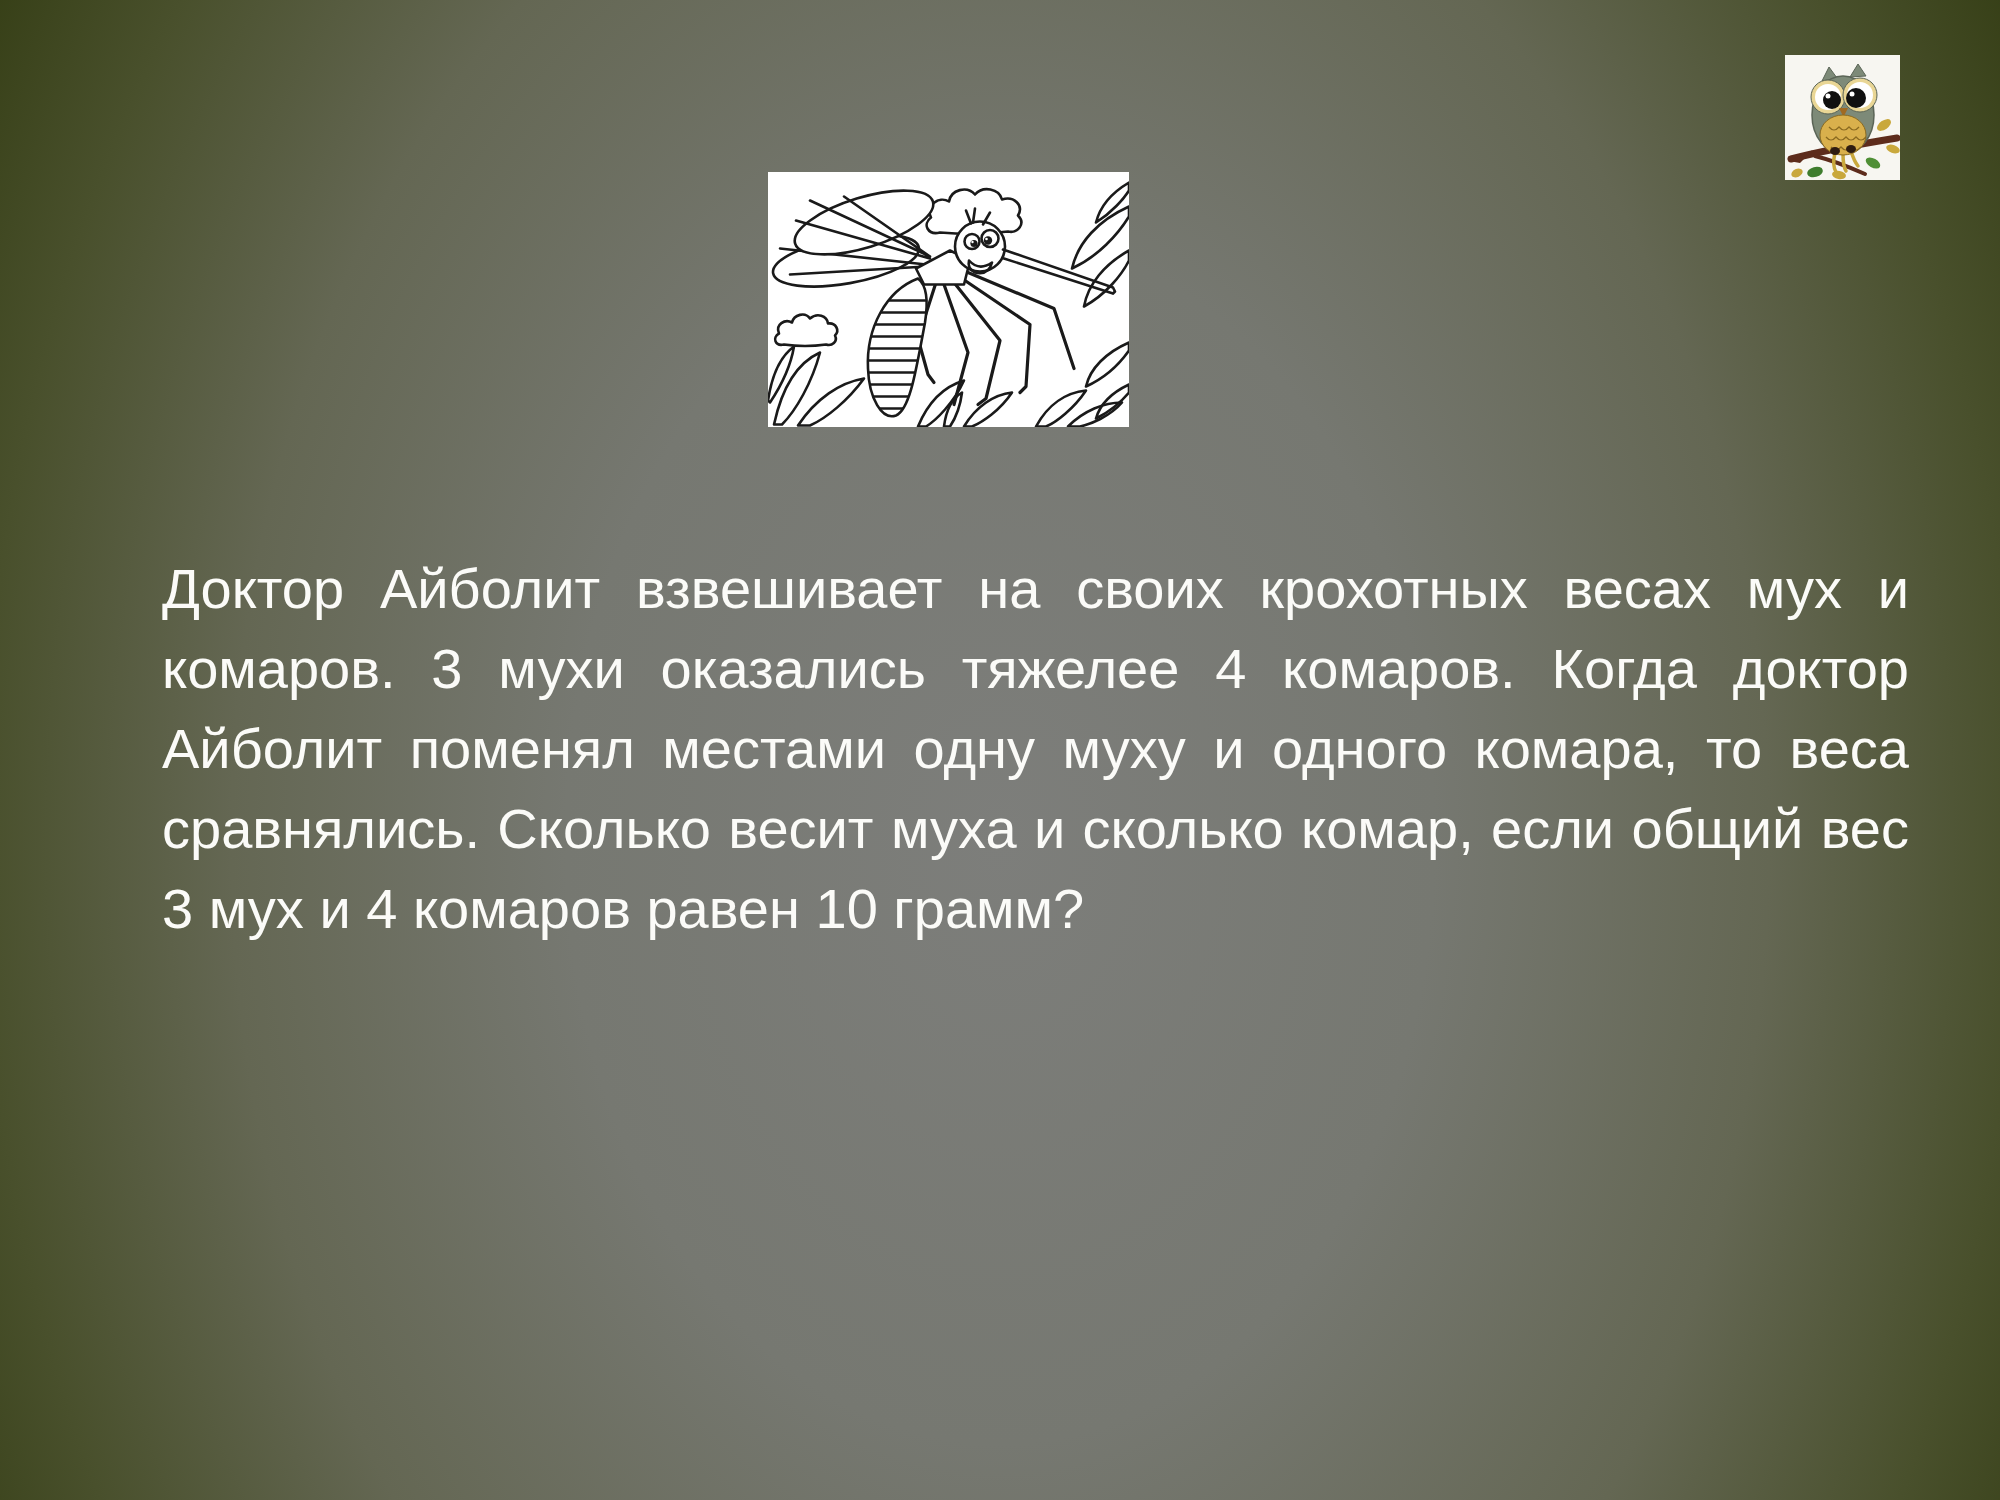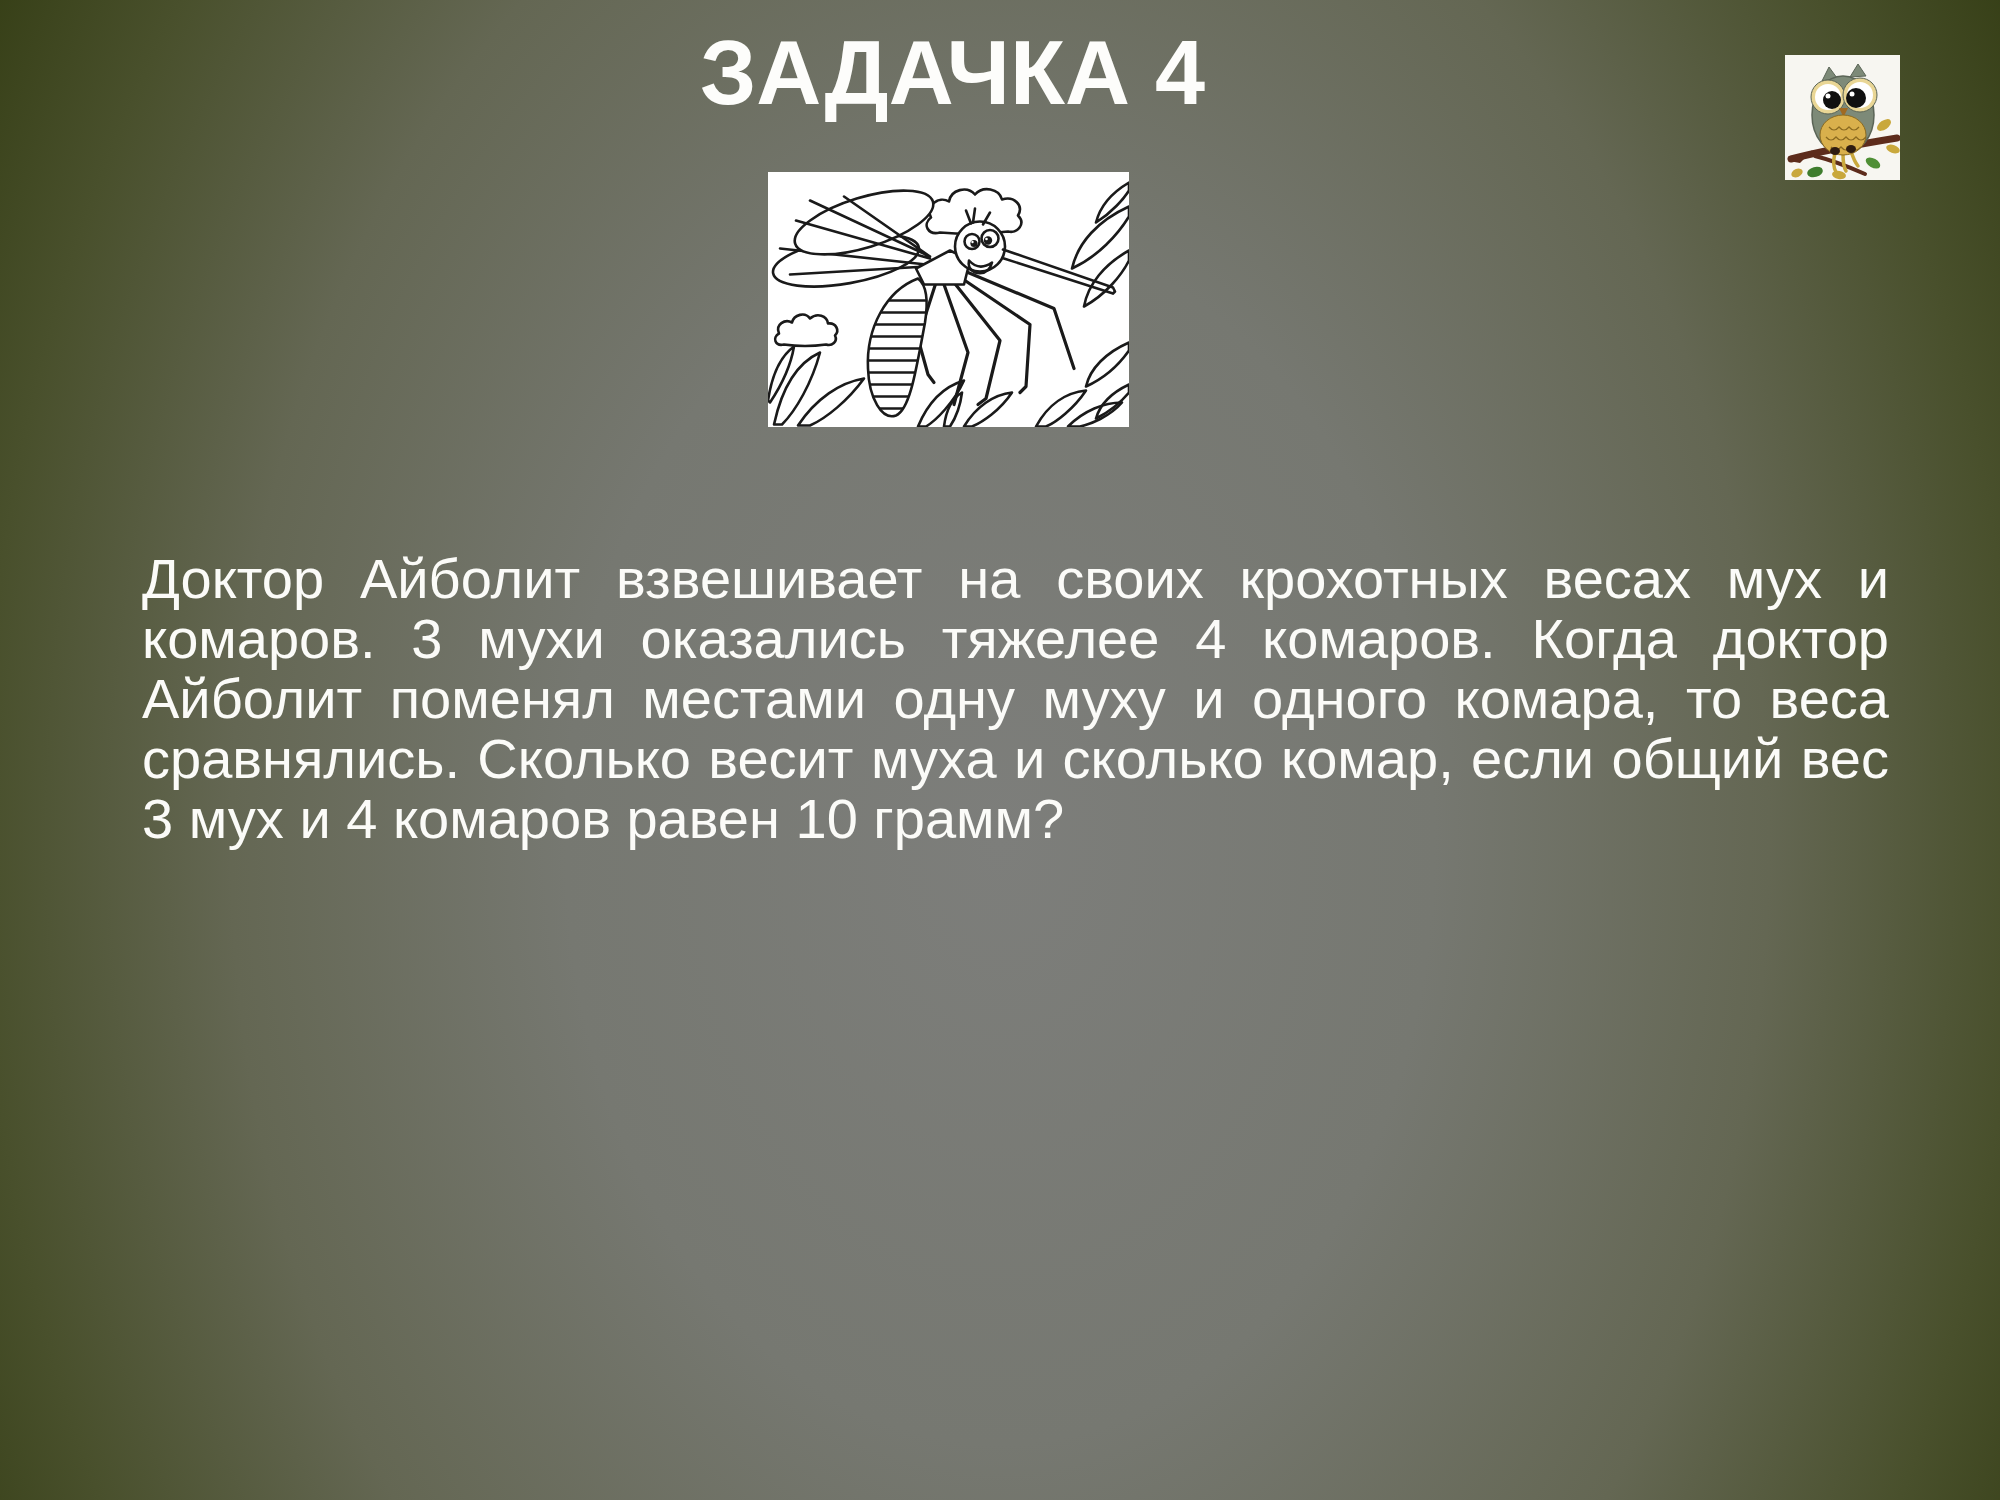--- a/index.html
+++ b/index.html
@@ -39,38 +39,37 @@
     left: 768px;
     top: 172px;
     width: 361px;
     height: 255px;
     background: #ffffff;
     overflow: hidden;
   }
   .mosquito-box svg { display: block; width: 100%; height: 100%; }
   .problem {
     position: absolute;
-    left: 142px;
+    left: 162px;
     top: 549px;
     width: 1747px;
     margin: 0;
     font-size: 56px;
-    line-height: 60px;
+    line-height: 80px;
     font-weight: 400;
     color: #fbfbf8;
     text-align: justify;
     text-align-last: left;
   }
 </style>
 </head>
 <body>
 
 <div class="slide">
 
-  <h1 class="title">ЗАДАЧКА 4</h1>
 
   <div class="owl-box">
     <svg viewBox="0 0 115 125" xmlns="http://www.w3.org/2000/svg">
       <rect width="115" height="125" fill="#f7f6f1"></rect>
 
       <path d="M6,104 C40,95 75,89 112,83" stroke="#5d2c1c" stroke-width="7" fill="none" stroke-linecap="round"></path>
       <path d="M4,106 L28,95 L15,108 Z" fill="#5d2c1c"></path>
       <path d="M30,101 C46,105 62,111 80,119" stroke="#5d2c1c" stroke-width="4" fill="none" stroke-linecap="round"></path>
 
       <ellipse cx="99" cy="70" rx="8" ry="4.5" fill="#c9a83c" transform="rotate(-35 99 70)"></ellipse>

